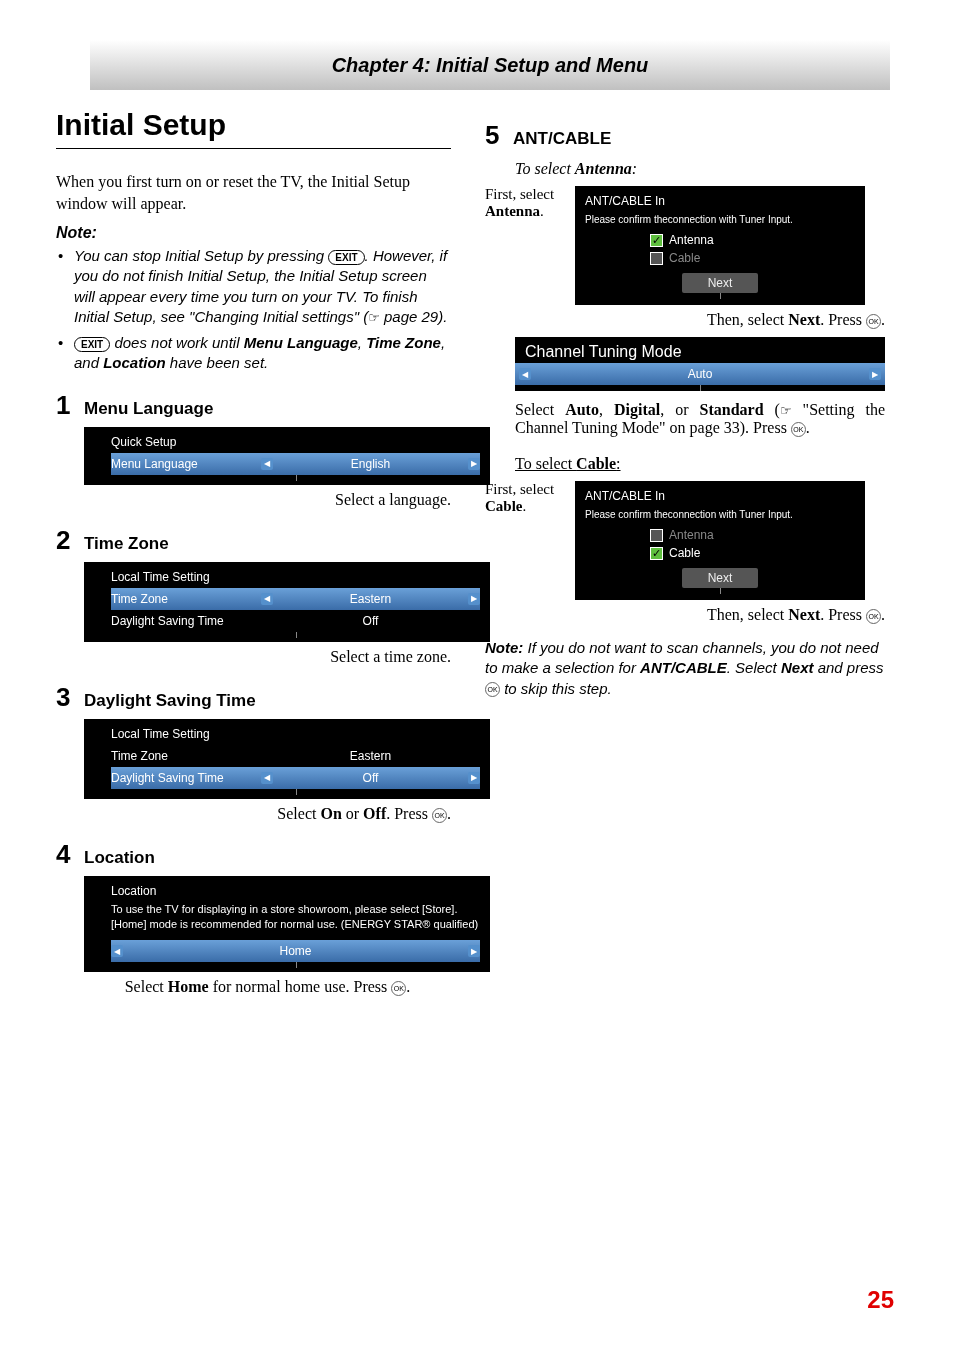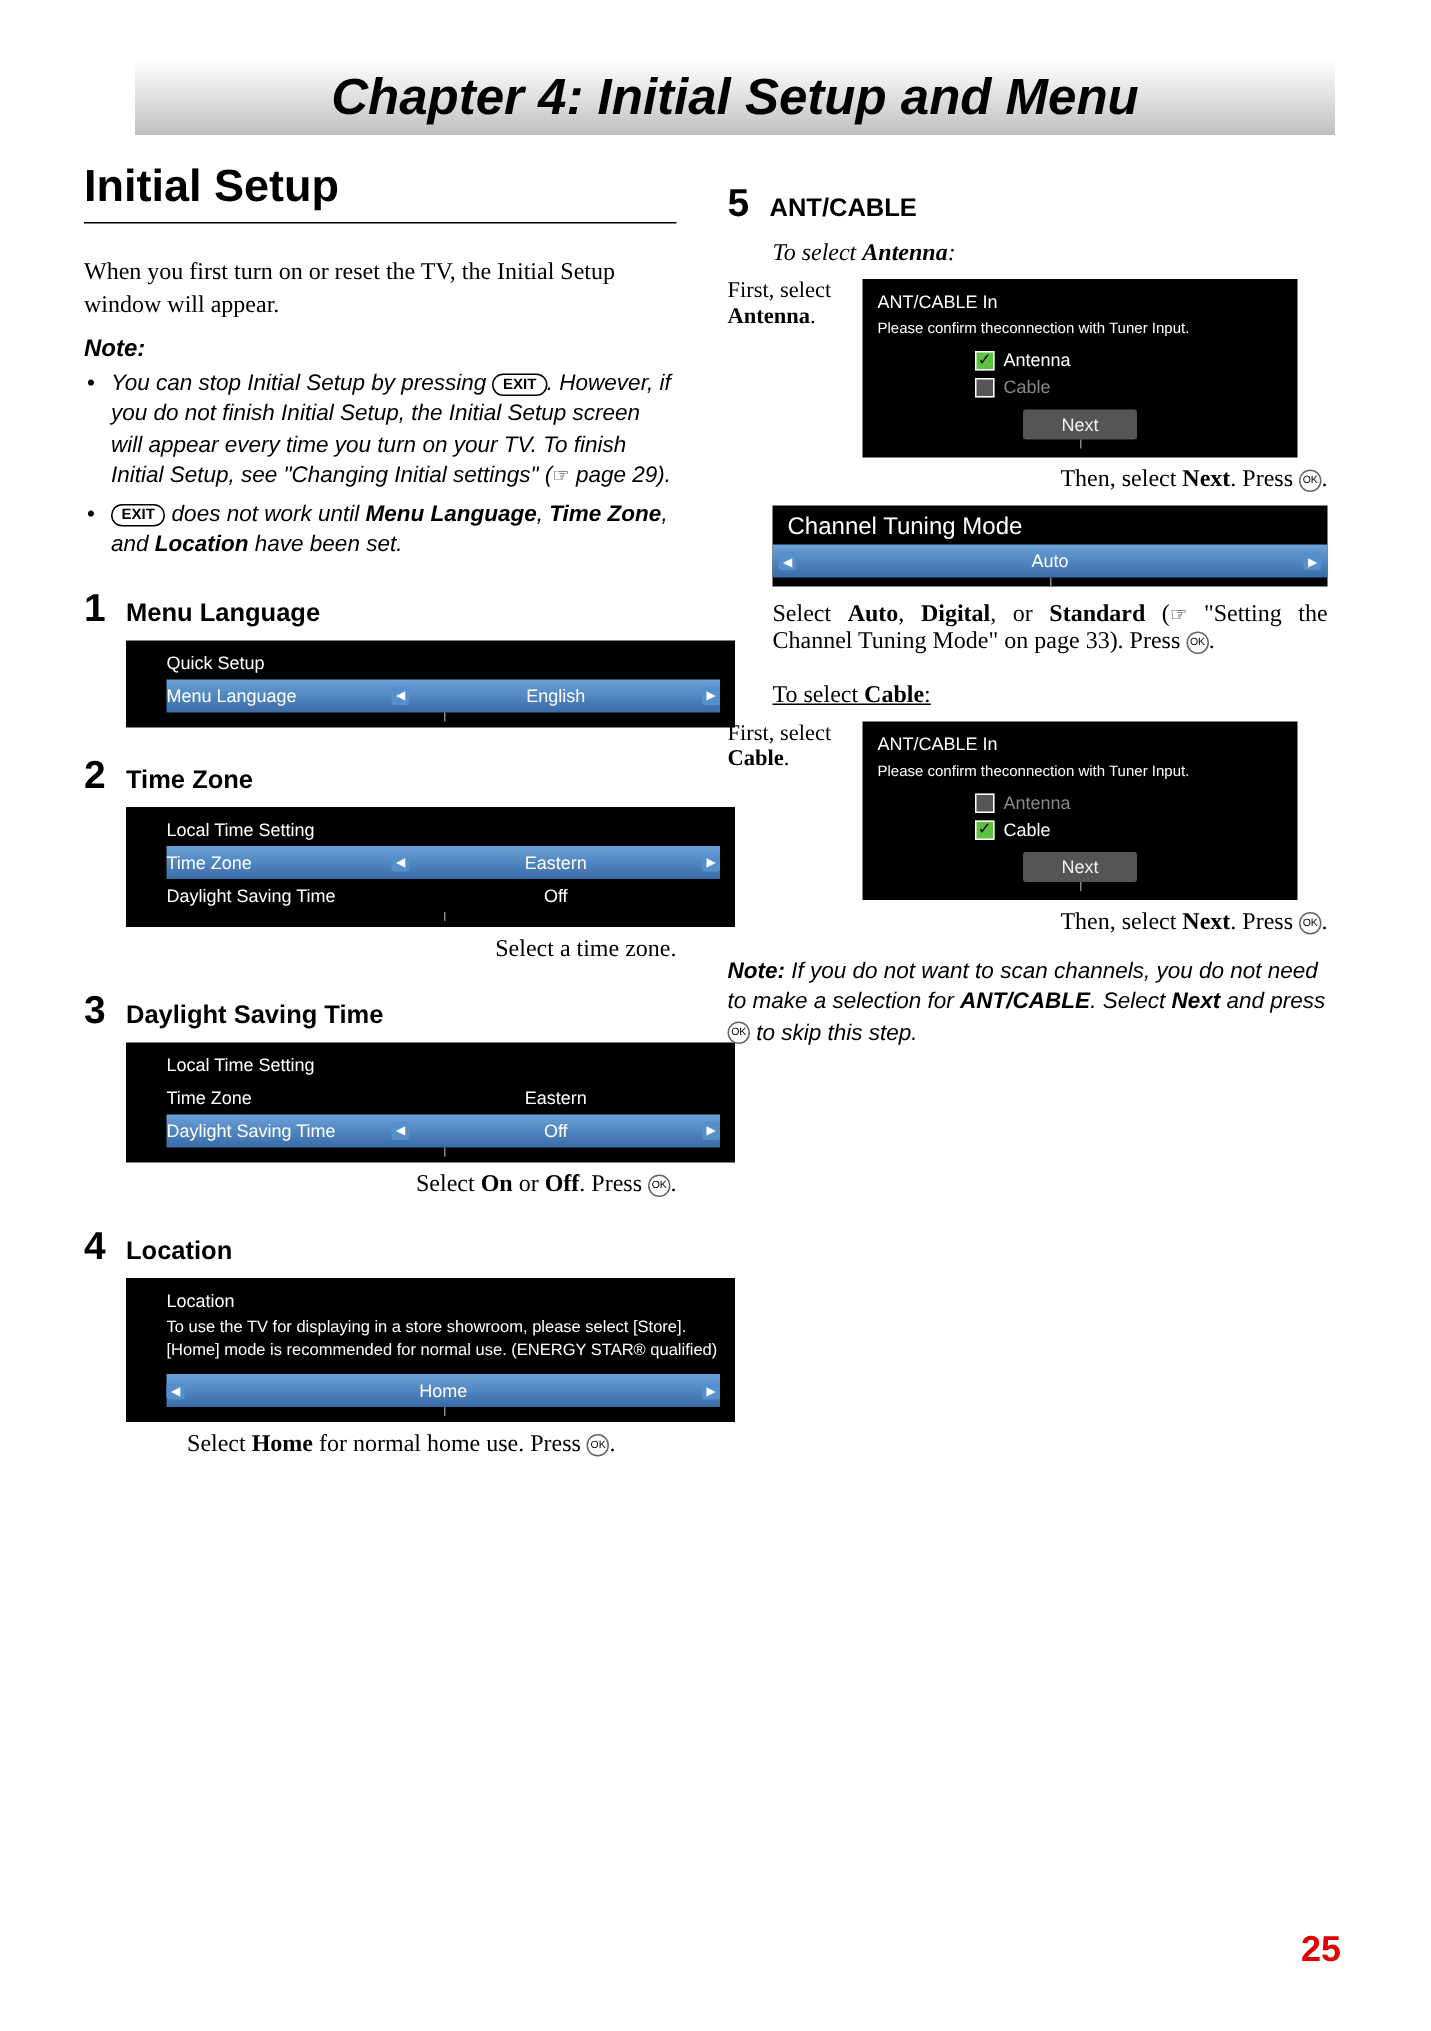--- a/index.html
+++ b/index.html
@@ -18,21 +18,21 @@
     width: 800px; height: 50px;
     background: linear-gradient(#fff, #c0c0c0);
     display: flex;
     align-items: center;
     justify-content: center;
   }
   .chapter-title {
     font-family: "Arial Narrow", Arial, sans-serif;
     font-weight: bold;
     font-style: italic;
-    font-size: 34px;
+    font-size: 20px;
     color: #000;
   }
   .col-left {
     position: absolute;
     left: 56px; top: 108px;
     width: 395px;
   }
   .col-right {
     position: absolute;
     left: 485px; top: 120px;
@@ -289,20 +289,21 @@
       <div class="osd-row sel">
         <div class="label">Menu Language</div>
         <div class="value">
           <span class="arrow-l">◀</span>
           <span>English</span>
           <span class="arrow-r">▶</span>
         </div>
       </div>
       <div class="tickmark"></div>
     </div>
+    <div class="caption">Select a language.</div>
   </div>
 
   <div class="step">
     <div class="step-num">2</div>
     <div class="step-title">Time Zone</div>
   </div>
   <div class="step-body">
     <div class="osd">
       <div class="osd-title">Local Time Setting</div>
       <div class="osd-row sel">

